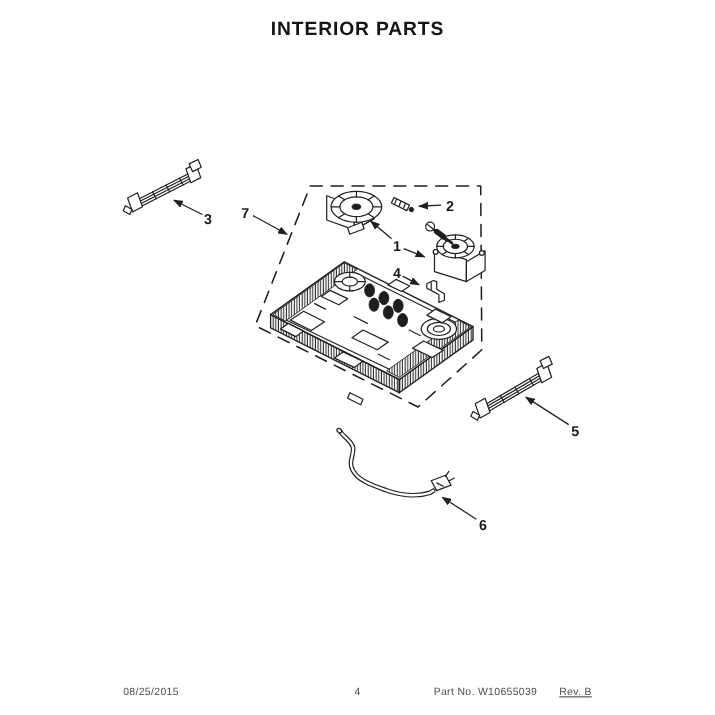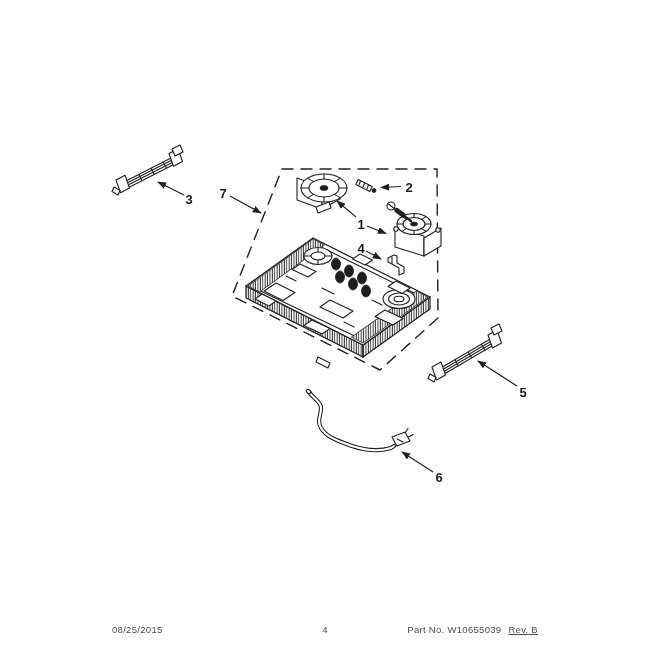--- a/index.html
+++ b/index.html
@@ -12,33 +12,34 @@
     font-size:17.5px;font-weight:bold;letter-spacing:.8px;color:#151515;
   }
   .diagram-svg{position:absolute;top:0;left:0;}
   .footer{
     position:absolute;top:624px;left:0;width:650px;height:16px;
     font-size:9.5px;color:#4d4d4d;letter-spacing:.3px;
   }
   .footer .date{position:absolute;left:112px;top:0;}
   .footer .pagenum{position:absolute;left:0;width:650px;text-align:center;top:0;}
   .footer .partinfo{position:absolute;right:112px;top:0;white-space:nowrap;}
-  .footer .rev{margin-left:7px;text-decoration:underline;}
+  .footer .rev{margin-left:20px;text-decoration:underline;}
   
   .art{stroke:#202020;fill:none;stroke-width:1.1;stroke-linecap:round;stroke-linejoin:round;}
   .artw{stroke:#202020;fill:#ffffff;stroke-width:1.1;stroke-linejoin:round;}
   .artd{stroke:#202020;fill:#1d1d1d;stroke-width:.8;}
   .leader{stroke:#202020;stroke-width:1.15;fill:none;}
   .callout{font-family:"Liberation Sans","DejaVu Sans",sans-serif;font-size:13px;font-weight:bold;fill:#1a1a1a;text-anchor:middle;}
 </style>
 </head>
 <body>
 
 <div class="page">
 
+  <div class="title">INTERIOR PARTS</div>
 
   <svg class="diagram-svg" width="650" height="650" viewBox="0 0 650 650">
     <defs>
       <marker id="ah" markerWidth="9" markerHeight="7" refX="8.2" refY="3.5" orient="auto" markerUnits="userSpaceOnUse">
         <path d="M0,0 L9,3.5 L0,7 Z" fill="#202020"></path>
       </marker>
       <pattern id="fins" width="2.4" height="7" patternUnits="userSpaceOnUse">
         <rect width="2.4" height="7" fill="#ffffff"></rect>
         <line x1="1.1" y1="0" x2="1.1" y2="7" stroke="#202020" stroke-width="0.9"></line>
       </pattern>

